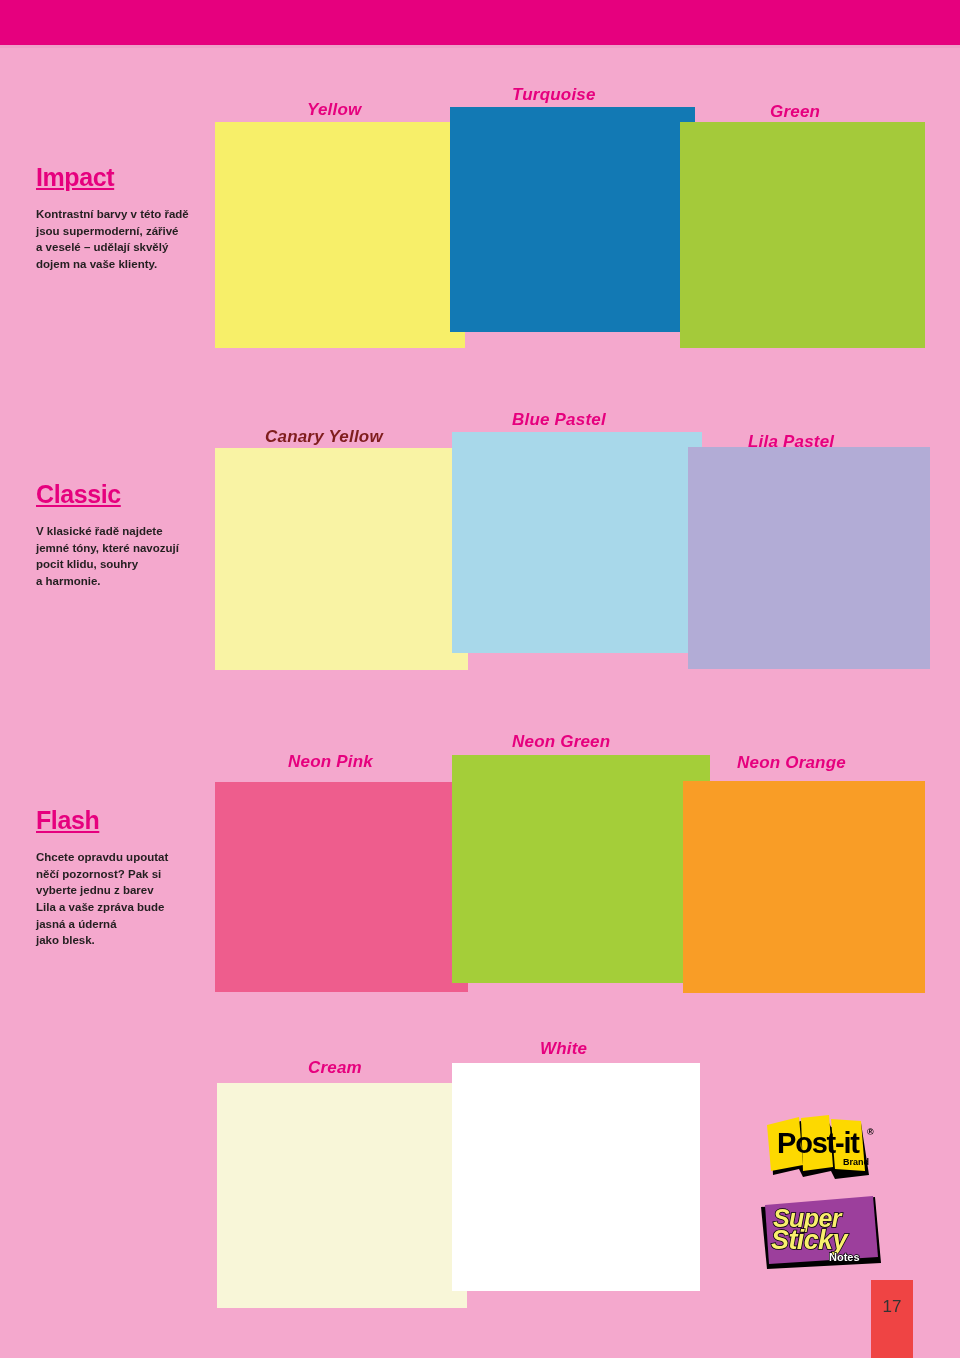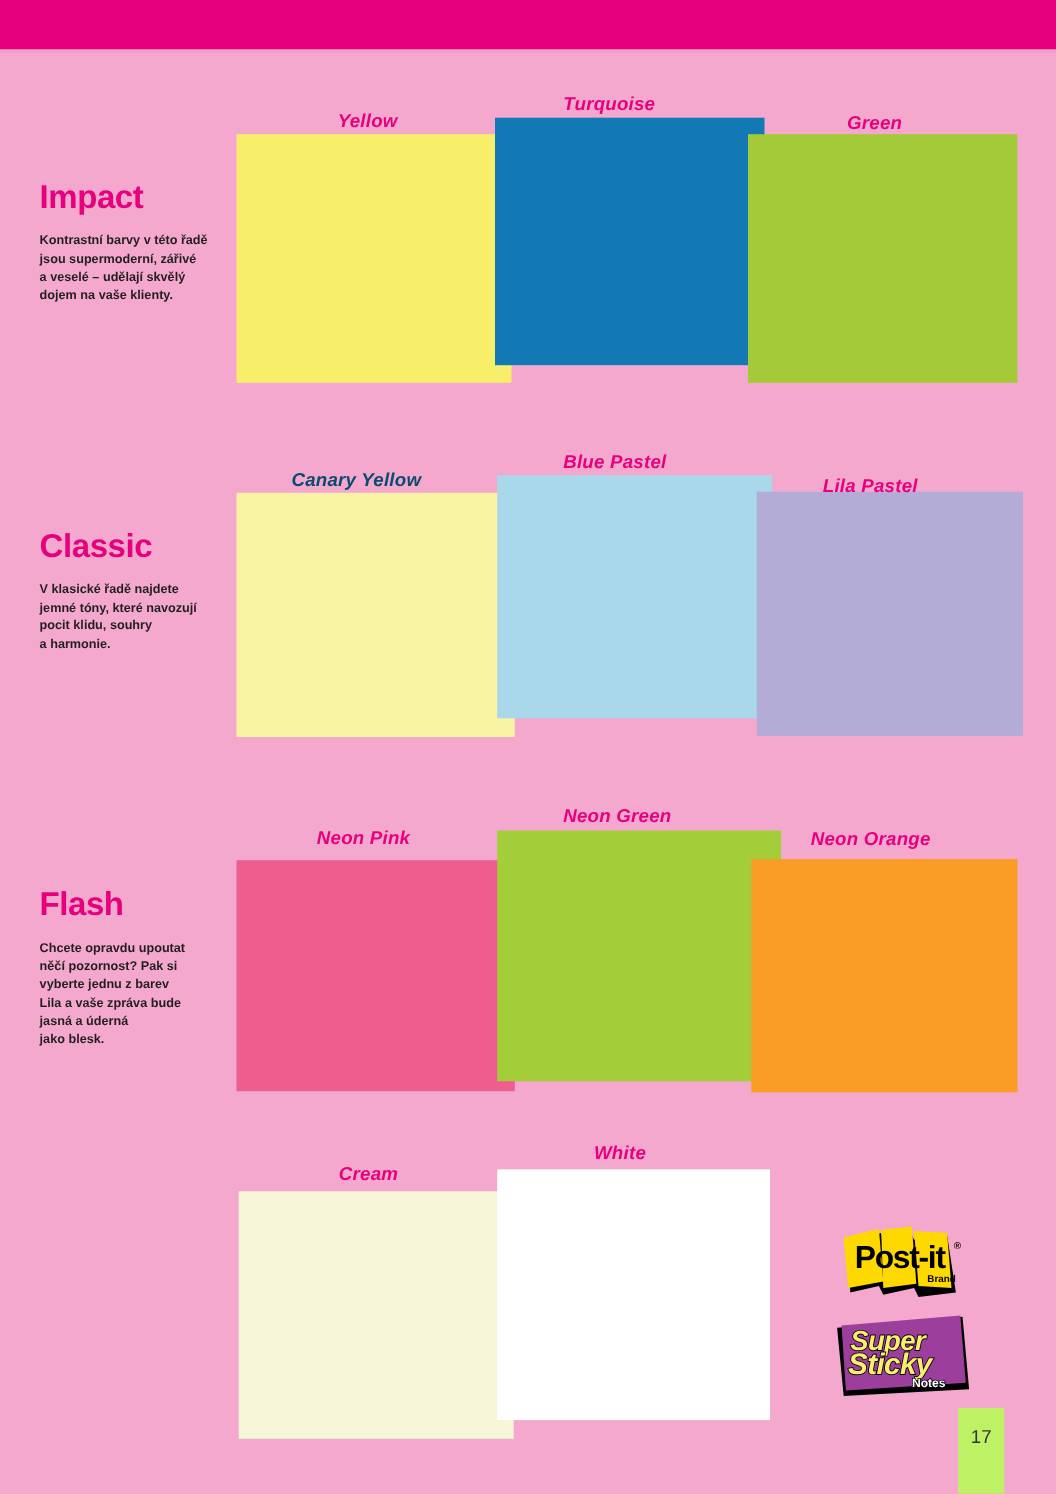--- a/index.html
+++ b/index.html
@@ -39,43 +39,44 @@
     font-style: italic;
     font-size: 17px;
     letter-spacing: 0.2px;
     white-space: nowrap;
   }
 
   
   .series-block { position: absolute; left: 36px; width: 200px; }
   .series-title {
     color: #e6007e;
-    font-size: 30px;
+    font-size: 25px;
     font-weight: bold;
     letter-spacing: -0.4px;
     line-height: 1;
     margin-bottom: 9px;
+    text-decoration: underline;
   }
   .series-desc {
     color: #231f20;
     font-size: 11.5px;
     line-height: 1.45;
     font-weight: bold;
     margin-top: 16px;
   }
   .series-desc div { white-space: nowrap; }
 
   
   #page-number-tab {
     position: absolute;
     right: 47px;
     bottom: 0;
     width: 42px;
     height: 78px;
-    background: #bef264;
+    background: #ef4444;
     color: #333333;
     font-size: 17px;
     display: flex;
     align-items: flex-start;
     justify-content: center;
     padding-top: 17px;
     margin-top: 25px;
   }
 
   
@@ -119,21 +120,21 @@
     <div>jsou supermoderní, zářivé</div>
     <div>a veselé – udělají skvělý</div>
     <div>dojem na vaše klienty.</div>
   </div>
 </div>
 
 <div class="swatch" id="sw-classic-0" style="left: 215px; top: 448px; width: 253px; height: 222px; background: rgb(249, 243, 164);"></div>
 <div class="swatch" id="sw-classic-1" style="left: 452px; top: 432px; width: 250px; height: 221px; background: rgb(168, 216, 234);"></div>
 <div class="swatch" id="sw-classic-2" style="left: 688px; top: 447px; width: 242px; height: 222px; background: rgb(178, 172, 214);"></div>
 
-<div class="swatch-label" style="left: 265px; top: 427px; color: #0c4a6e;">Canary Yellow</div>
+<div class="swatch-label" style="left: 265px; top: 427px; color: #7f1d1d;">Canary Yellow</div>
 <div class="swatch-label" style="left: 512px; top: 410px; color: rgb(230, 0, 126);">Blue Pastel</div>
 <div class="swatch-label" style="left: 748px; top: 432px; color: rgb(230, 0, 126);">Lila Pastel</div>
 
 <div class="series-block" style="top:482px;">
   <div class="series-title" style="color: rgb(230, 0, 126);">Classic</div>
   <div class="series-desc">
     <div>V klasické řadě najdete</div>
     <div>jemné tóny, které navozují</div>
     <div>pocit klidu, souhry</div>
     <div>a harmonie.</div>

